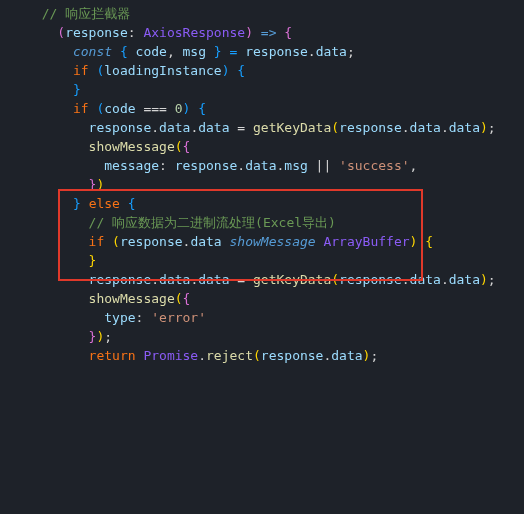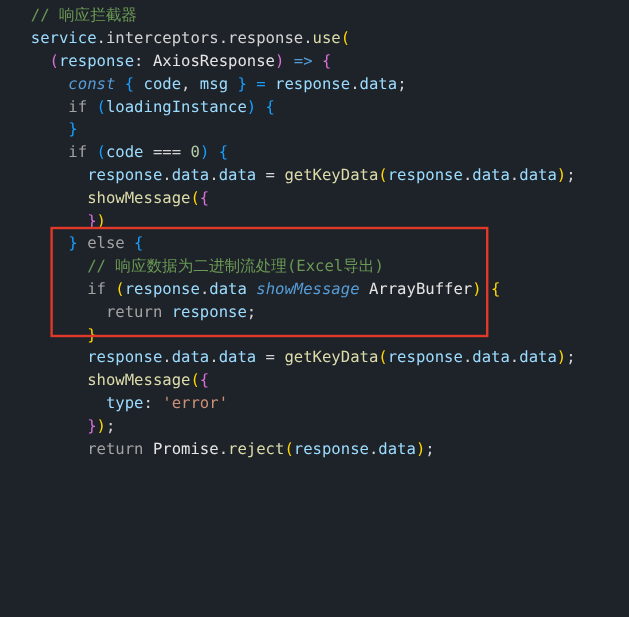--- a/index.html
+++ b/index.html
@@ -14,40 +14,41 @@
       line-height: 19px;
       color: #d4d4d4;
       padding: 0;
       width: 524px;
       height: 514px;
       overflow: hidden;
     }
     .code-container {
       padding: 4px 0;
       position: relative;
+      margin-left: 16px;
     }
     .line {
       white-space: pre;
       padding-left: 10px;
     }
     .highlight-box {
       position: absolute;
       border: 2px solid #e0392a;
       left: 42px;
       top: 189px;
       width: 365px;
       height: 92px;
       pointer-events: none;
     }
     .comment { color: #6a9955; }
-    .keyword { color: #a3a3a3; }
+    .keyword { color: #f97316; }
     .var-keyword { color: #569cd6; font-style: italic; }
     .identifier { color: #9cdcfe; }
     .method { color: #dcdcaa; }
-    .type { color: #e5e5e5; }
+    .type { color: #8b5cf6; }
     .string { color: #ce9178; }
     .number { color: #b5cea8; }
     .punct { color: #d4d4d4; }
     .paren-yellow { color: #ffd700; }
     .paren-purple { color: #da70d6; }
     .paren-blue { color: #179fff; }
     .brace-yellow { color: #ffd700; }
     .brace-purple { color: #da70d6; }
     .brace-blue { color: #179fff; }
     .strike { text-decoration: line-through; }
@@ -55,52 +56,51 @@
     .arrow { color: #569cd6; }
   </style>
 </head>
 <body>
 
 <div class="code-container">
   <div class="highlight-box"></div>
 
   <div class="line"><span class="comment">  // 响应拦截器</span></div>
 
-  <div class="line"><span class="identifier">  service</span><span class="punct">.interceptors.response.</span><span class="method">use</span><span class="paren-yellow">(</span></div>
 
   <div class="line"><span class="paren-purple">    (</span><span class="identifier">response</span><span class="punct">: </span><span class="type">AxiosResponse</span><span class="paren-purple">) </span><span class="arrow">=&gt;</span><span class="brace-purple"> {</span></div>
 
   <div class="line"><span class="var-keyword">      const</span><span class="brace-blue"> { </span><span class="identifier">code</span><span class="punct">, </span><span class="identifier">msg</span><span class="brace-blue"> } = </span><span class="identifier">response</span><span class="punct">.</span><span class="identifier">data</span><span class="punct">;</span></div>
 
 
   <div class="line"><span class="keyword">      if</span><span class="paren-blue"> (</span><span class="identifier">loadingInstance</span><span class="paren-blue">)</span><span class="brace-blue"> {</span></div>
 
 
   <div class="line"><span class="brace-blue">      }</span></div>
 
   <div class="line"><span></span></div>
 
   <div class="line"><span class="keyword">      if</span><span class="paren-blue"> (</span><span class="identifier">code</span><span class="operator"> === </span><span class="number">0</span><span class="paren-blue">)</span><span class="brace-blue"> {</span></div>
 
   <div class="line"><span class="identifier">        response</span><span class="punct">.</span><span class="identifier">data</span><span class="punct">.</span><span class="identifier">data</span><span class="operator"> = </span><span class="method">getKeyData</span><span class="paren-yellow">(</span><span class="identifier">response</span><span class="punct">.</span><span class="identifier">data</span><span class="punct">.</span><span class="identifier">data</span><span class="paren-yellow">)</span><span class="punct">;</span></div>
 
   <div class="line"><span class="method">        showMessage</span><span class="paren-yellow">(</span><span class="brace-purple">{</span></div>
 
+  <div class="line"><span class="identifier">          message</span><span class="punct">: </span><span class="identifier">response</span><span class="punct">.</span><span class="identifier">data</span><span class="punct">.</span><span class="identifier">msg</span><span class="operator"> || </span><span class="string">'success'</span><span class="punct">,</span></div>
 
 
   <div class="line"><span class="brace-purple">        }</span><span class="paren-yellow">)</span></div>
 
 
   <div class="line"><span class="brace-blue">      } </span><span class="keyword">else</span><span class="brace-blue"> {</span></div>
 
   <div class="line"><span class="comment">        // 响应数据为二进制流处理(Excel导出)</span></div>
 
   <div class="line"><span class="keyword">        if</span><span class="paren-yellow"> (</span><span class="identifier">response</span><span class="punct">.</span><span class="identifier">data</span><span> </span><span class="var-keyword">showMessage</span><span> </span><span class="type">ArrayBuffer</span><span class="paren-yellow">)</span><span class="brace-yellow"> {</span></div>
 
-  <div class="line"><span class="keyword">          return</span><span> </span><span class="identifier">response</span><span class="punct">;</span></div>
 
   <div class="line"><span class="brace-yellow">        }</span></div>
 
   <div class="line"><span class="identifier">        response</span><span class="punct">.</span><span class="identifier">data</span><span class="punct">.</span><span class="identifier">data</span><span class="operator"> = </span><span class="method">getKeyData</span><span class="paren-yellow">(</span><span class="identifier">response</span><span class="punct">.</span><span class="identifier">data</span><span class="punct">.</span><span class="identifier">data</span><span class="paren-yellow">)</span><span class="punct">;</span></div>
 
   <div class="line"><span class="method">        showMessage</span><span class="paren-yellow">(</span><span class="brace-purple">{</span></div>
 
 
   <div class="line"><span class="identifier">          type</span><span class="punct">: </span><span class="string">'error'</span></div>
 

